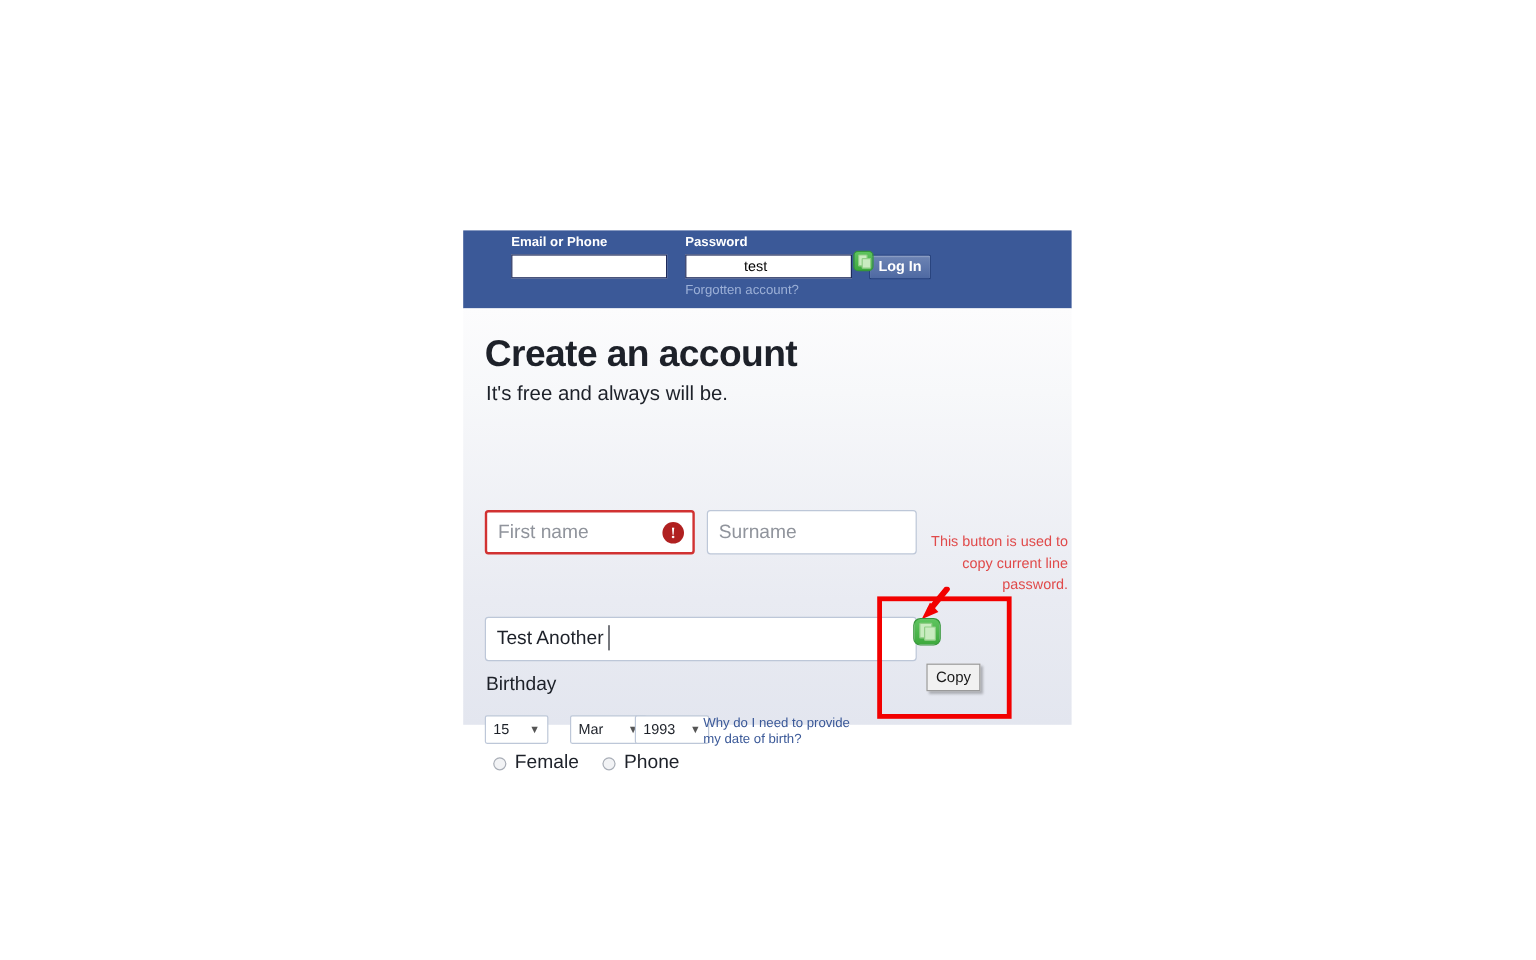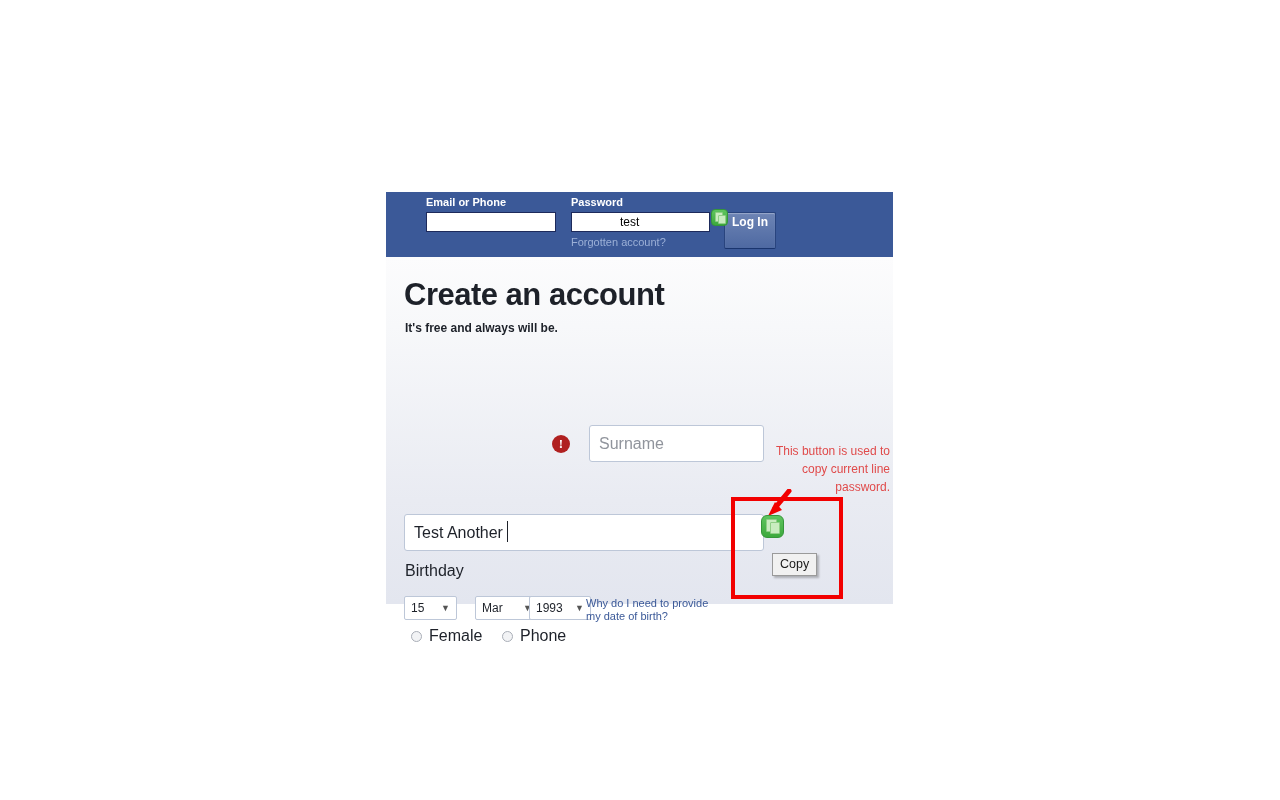--- a/index.html
+++ b/index.html
@@ -72,21 +72,21 @@
     position: absolute;
     left: 338px;
     top: 20px;
     background: #4267b2;
     background: linear-gradient(to bottom,#6d84b4 0%,#4e69a2 100%);
     border: 1px solid #29447e;
     border-bottom-color: #1a356e;
     color: #ffffff;
     font-size: 12px;
     font-weight: bold;
-    padding: 2px 7px 19px 7px;
+    padding: 2px 7px 3px 7px;
     line-height: 14px;
     border-radius: 2px;
     cursor: pointer;
     font-family: "Liberation Sans", sans-serif;
     box-shadow: inset 0 1px 1px rgba(255,255,255,.3);
   }
   
   .copy-icon {
     display: inline-block;
     border-radius: 4px;
@@ -131,24 +131,23 @@
     font-weight: bold;
     color: #1d2129;
     letter-spacing: -0.5px;
     line-height: 36px;
     margin: 0;
   }
   #signup-subtitle {
     position: absolute;
     left: 19px;
     top: 61px;
-    font-size: 12px;
+    font-size: 17px;
     color: #1d2129;
     line-height: 20px;
-    font-weight: bold;
   }
 
   
   .form-input {
     position: absolute;
     box-sizing: border-box;
     border: 1px solid #bdc7d8;
     border-radius: 3px;
     background: #ffffff;
     font-size: 16px;
@@ -340,20 +339,21 @@
     </span>
 
     <button id="login-btn">Log In</button>
   </div>
 
   <div id="signup-area">
 
     <h1 id="signup-title">Create an account</h1>
     <div id="signup-subtitle">It's free and always will be.</div>
 
+    <input class="form-input error" id="first-name" type="text" placeholder="First name" style="">
     <span id="error-badge">!</span>
 
     <input class="form-input" id="surname" type="text" placeholder="Surname" style="">
 
 
     <input class="form-input" id="another" type="text" value="Test Another" style="">
     <span id="caret"></span>
 
     <div id="birthday-label">Birthday</div>
 

